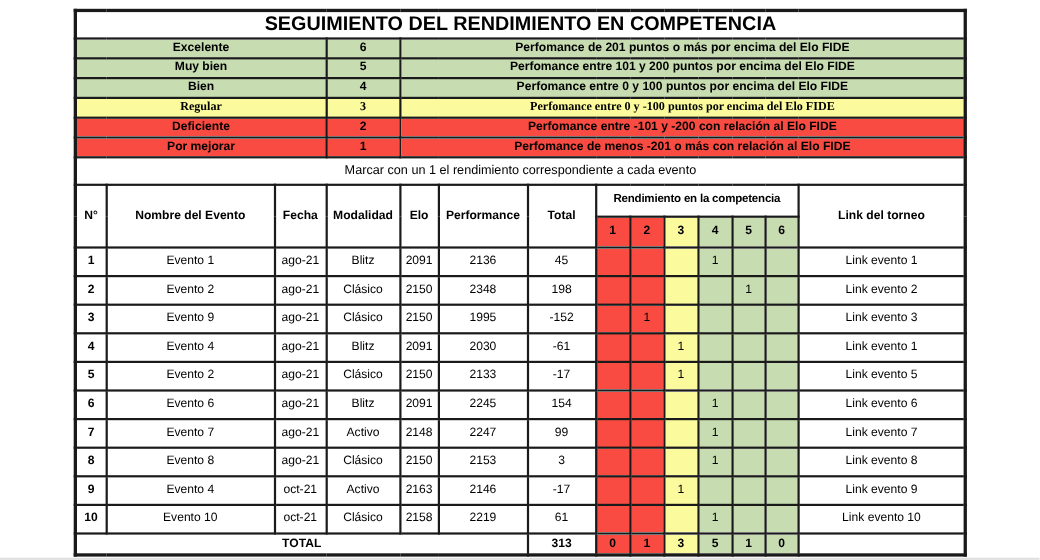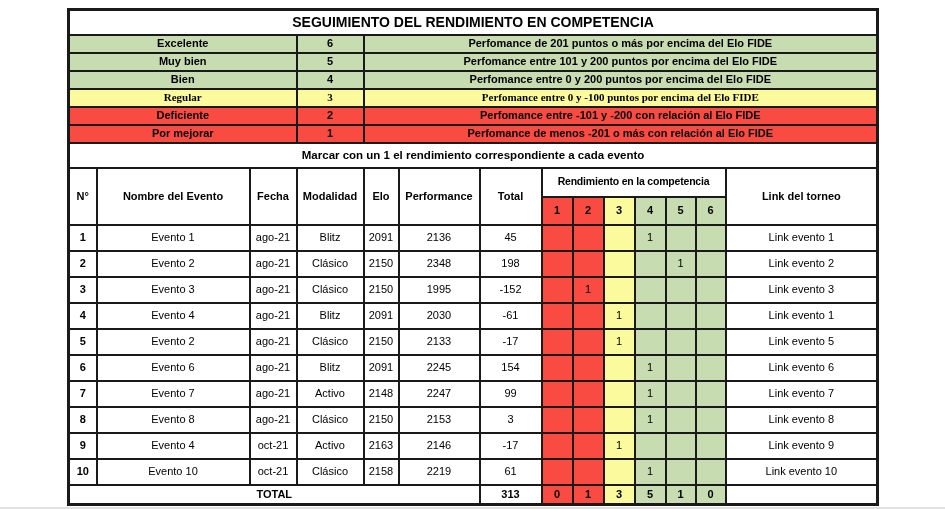--- a/index.html
+++ b/index.html
@@ -14,26 +14,26 @@
   table.sheet{
     position:absolute;left:67px;top:8px;width:809px;
     border-collapse:collapse;table-layout:fixed;
     border:3px solid var(--grid);
   }
   td{
     border:2px solid var(--grid);
     padding:0 2px;text-align:center;vertical-align:middle;
     overflow:hidden;white-space:nowrap;font-size:11px;line-height:1.1;
   }
-  tr.title-row td{height:25px;font-weight:bold;font-size:14px;}
+  tr.title-row td{height:25px;font-weight:bold;font-size:18px;}
   tr.legend-row td{height:18px;font-weight:bold;font-size:11px;}
   tr.legend-row.bg-green td{background:var(--green);}
   tr.legend-row.bg-yellow td{background:var(--yellow);font-family:Liberation Serif, serif;}
   tr.legend-row.bg-red td{background:var(--red);}
-  tr.instr-row td{height:25px;font-weight:bold;font-size:11.5px;}
+  tr.instr-row td{height:25px;font-weight:normal;font-size:11.5px;}
   tr.head1 td{height:29px;font-weight:bold;}
   tr.head1 td.rating-group{font-size:10.5px;letter-spacing:-0.2px;}
   tr.head2 td{height:28px;font-weight:bold;}
   tr.event-row td{height:26px;}
   tr.event-row td.num{font-weight:bold;}
   tr.total-row td{height:20px;font-weight:bold;}
   td.rc-red{background:var(--red);}
   td.rc-yellow{background:var(--yellow);}
   td.rc-green{background:var(--green);}
   .bottom-edge{position:absolute;left:0;bottom:0;width:945px;height:2px;background:#e0e0e0;}
@@ -74,21 +74,21 @@
 
   <tr class="legend-row bg-green">
     <td colspan="3">Muy bien</td>
     <td>5</td>
     <td colspan="10">Perfomance entre 101 y 200 puntos por encima del Elo FIDE</td>
   </tr>
 
   <tr class="legend-row bg-green">
     <td colspan="3">Bien</td>
     <td>4</td>
-    <td colspan="10">Perfomance entre 0 y 200 puntos por encima del Elo FIDE</td>
+    <td colspan="10">Perfomance entre 0 y 100 puntos por encima del Elo FIDE</td>
   </tr>
 
   <tr class="legend-row bg-yellow">
     <td colspan="3">Regular</td>
     <td>3</td>
     <td colspan="10">Perfomance entre 0 y -100 puntos por encima del Elo FIDE</td>
   </tr>
 
   <tr class="legend-row bg-red">
     <td colspan="3">Deficiente</td>
@@ -158,21 +158,21 @@
     <td class="rc-red"></td>
     <td class="rc-yellow"></td>
     <td class="rc-green"></td>
     <td class="rc-green">1</td>
     <td class="rc-green"></td>
     <td>Link evento 2</td>
   </tr>
 
   <tr class="event-row">
     <td class="num">3</td>
-    <td>Evento 3</td>
+    <td>Evento 9</td>
     <td>ago-21</td>
     <td>Clásico</td>
     <td>2150</td>
     <td>1995</td>
     <td>-152</td>
     <td class="rc-red"></td>
     <td class="rc-red">1</td>
     <td class="rc-yellow"></td>
     <td class="rc-green"></td>
     <td class="rc-green"></td>

